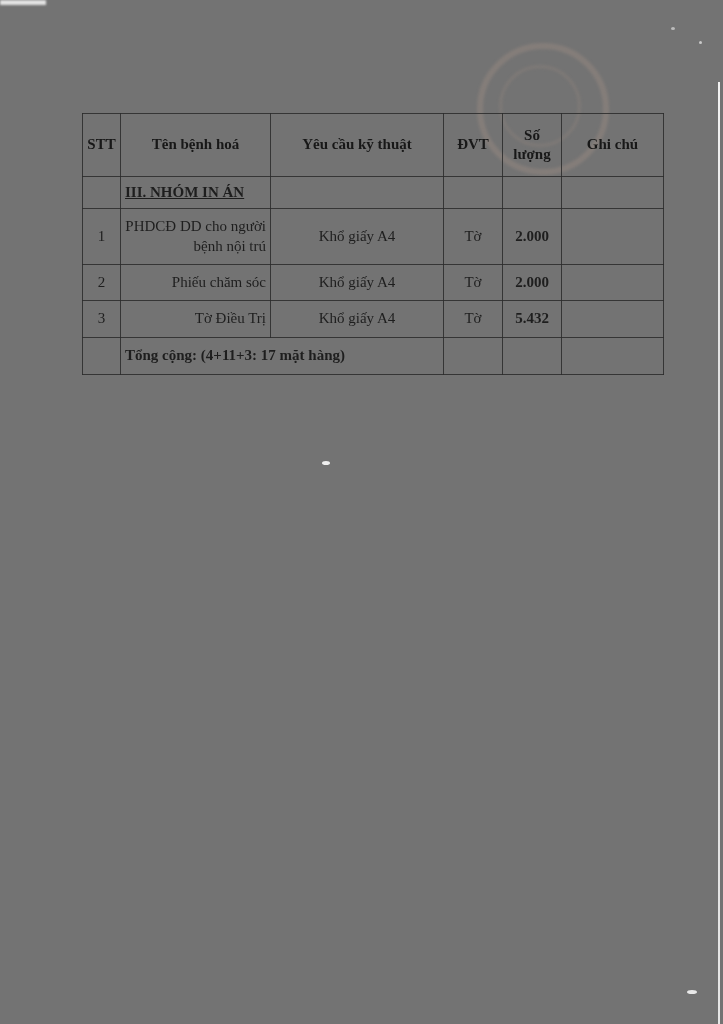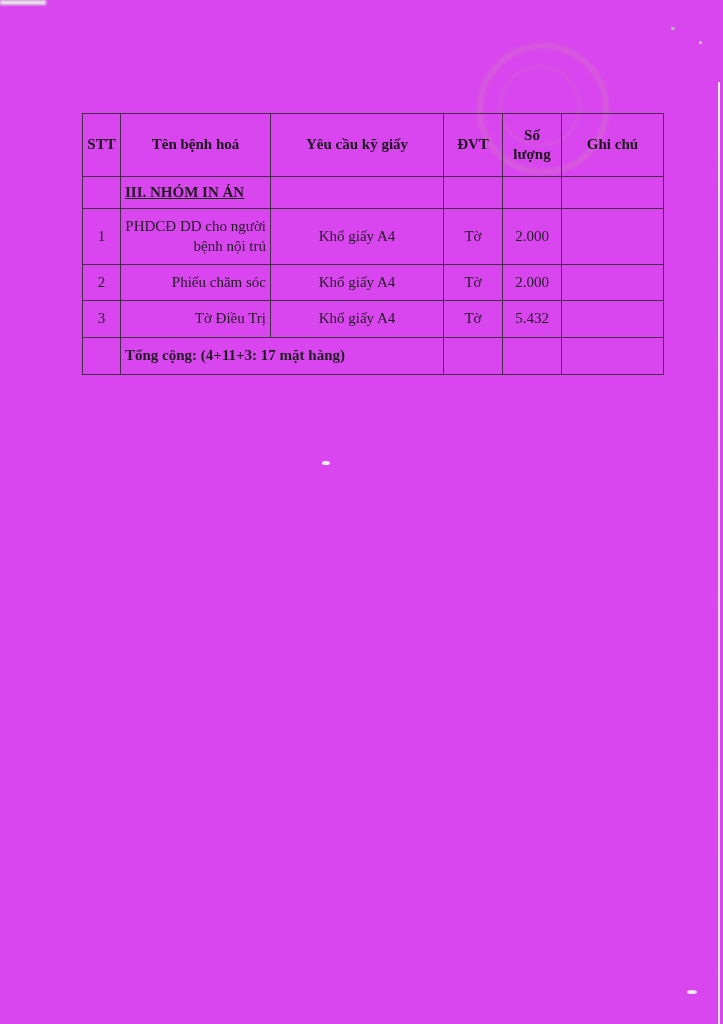--- a/index.html
+++ b/index.html
@@ -4,21 +4,21 @@
 <style>
   html, body {
     margin: 0;
     padding: 0;
     background: #ffffff;
   }
   .page {
     position: relative;
     width: 723px;
     height: 1024px;
-    background: #d946ef;
+    background: #737373;
     overflow: hidden;
     font-family: "Liberation Serif", "DejaVu Serif", serif;
     color: #1e1e1e;
   }
 
   
   .stamp-circle {
     position: absolute;
     left: 477px;
     top: 43px;
@@ -126,21 +126,21 @@
   tr.row-item-3  { height: 37px; }
   tr.row-total   { height: 37px; }
 
   th.header-cell {
     font-weight: bold;
     text-align: center;
     color: #181818;
   }
   td.cell-center { text-align: center; }
   td.cell-left   { text-align: right; }
-  td.cell-qty    { text-align: center; font-weight: normal; margin-left: 48px; }
+  td.cell-qty    { text-align: center; font-weight: bold; margin-left: 48px; }
   td.cell-section { font-weight: bold; text-align: left; text-decoration: underline; }
   td.cell-total   { font-weight: bold; text-align: left; }
 </style>
 </head>
 <body>
 
 <div class="page">
 
   <div class="smudge-top-left"></div>
   <div class="speck-a"></div>
@@ -159,21 +159,21 @@
         <col class="col-spec">
         <col class="col-unit">
         <col class="col-qty">
         <col class="col-note">
       </colgroup>
 
       <tbody>
           <tr class="row-header">
         <th class="header-cell">STT</th>
         <th class="header-cell">Tên bệnh hoá</th>
-        <th class="header-cell">Yêu cầu kỹ giấy</th>
+        <th class="header-cell">Yêu cầu kỹ thuật</th>
         <th class="header-cell">ĐVT</th>
         <th class="header-cell">Số lượng</th>
         <th class="header-cell">Ghi chú</th>
       </tr>
 
       <tr class="row-section">
         <td class="cell-center"></td>
         <td class="cell-section">III. NHÓM IN ÁN</td>
         <td></td>
         <td></td>

